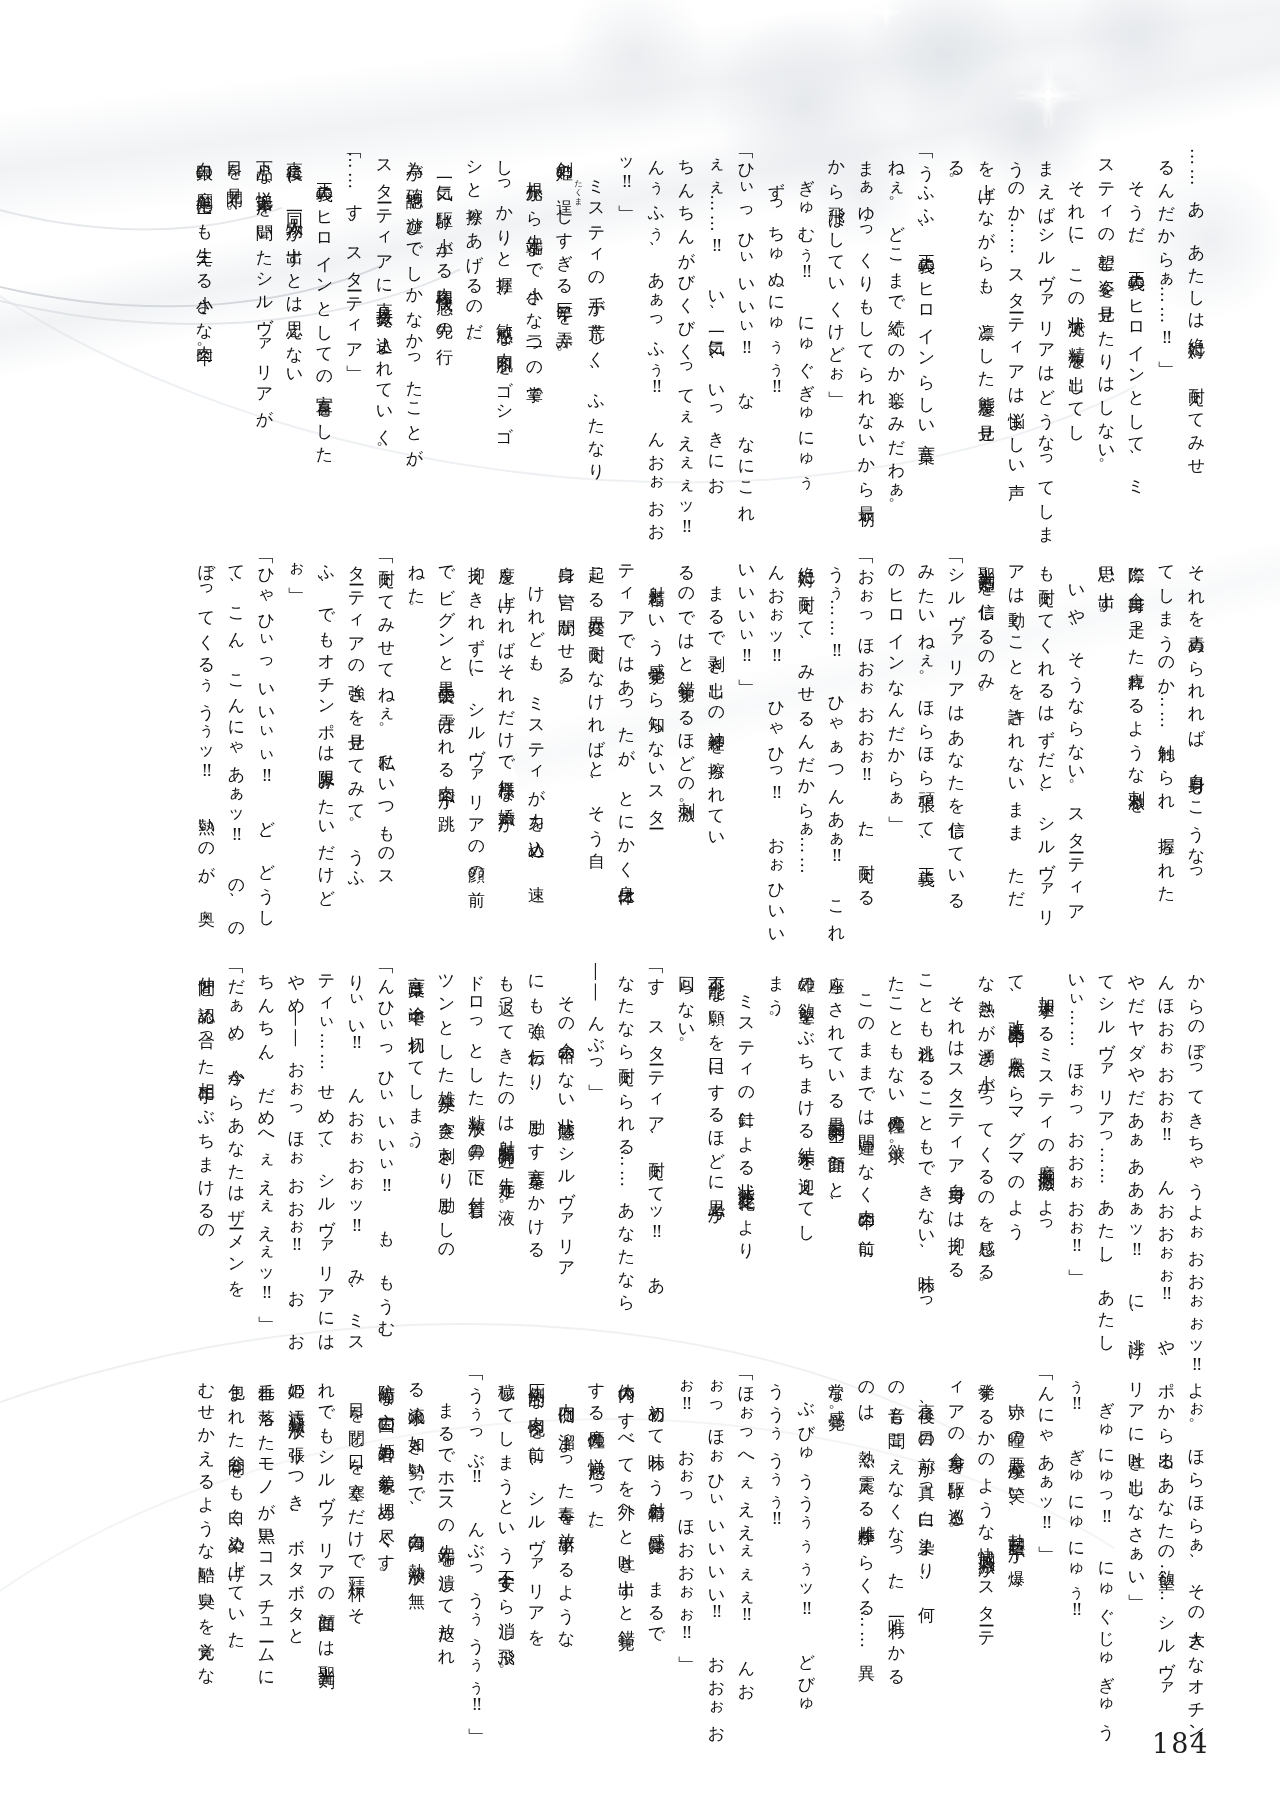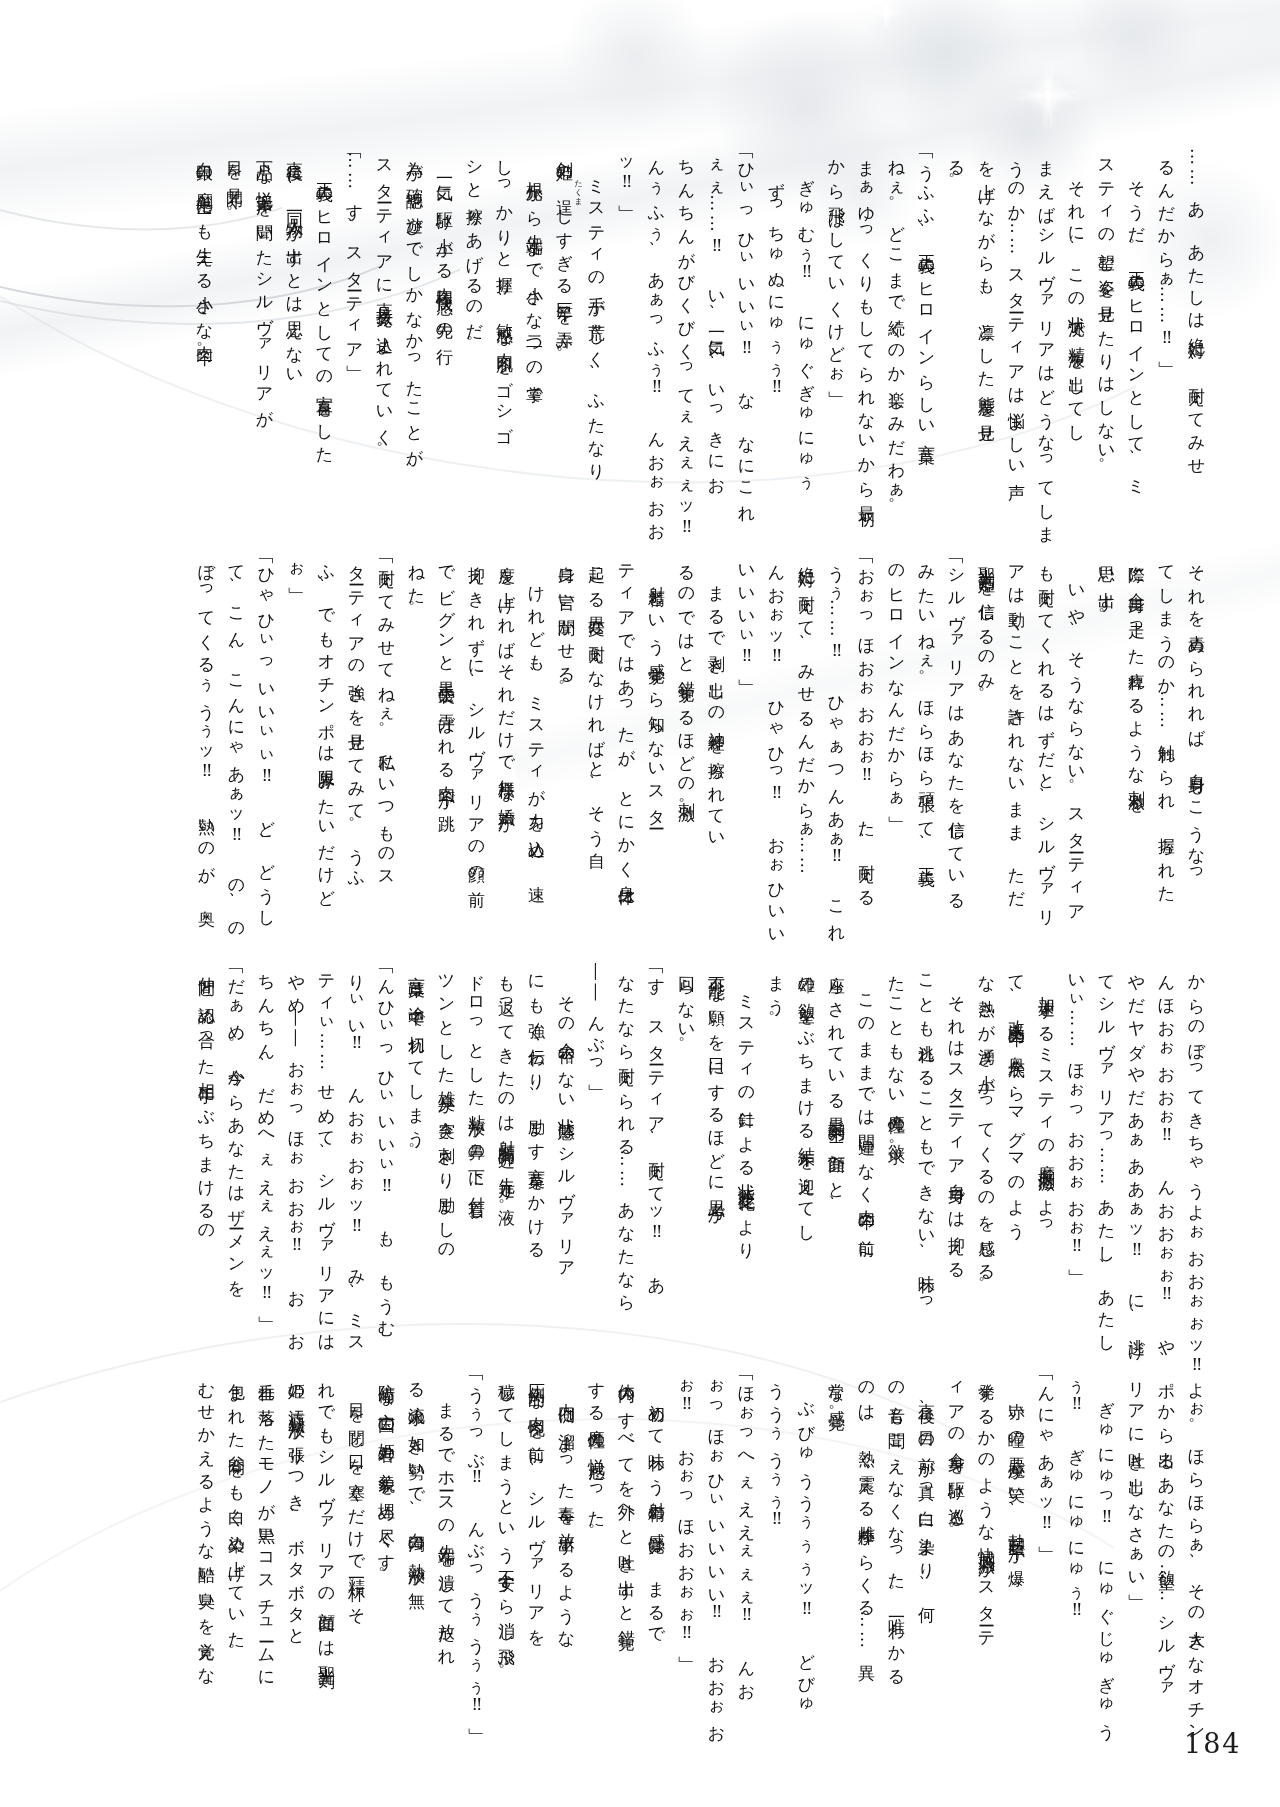--- a/index.html
+++ b/index.html
@@ -60,21 +60,21 @@
     white-space:nowrap;
   }
   #dan1{top:148px;}
   #dan2{top:553px;}
   #dan3{top:963px;}
   #dan4{top:1370px;}
   .tcol{display:block;}
   ruby rt{font-size:8px;letter-spacing:0;color:#141414;}
   
   #pageno{
-    position:absolute;left:1184px;top:1728px;
+    position:absolute;left:1152px;top:1728px;
     font-size:27px;letter-spacing:2px;color:#1d1d1d;
     font-family:"DejaVu Serif","Liberation Serif",serif;
   }
 </style>
 </head>
 <body>
 
 <div class="deco arc" id="arc1"></div>
 <div class="deco arc" id="arc2"></div>
 <div class="deco arc" id="arc3"></div>

